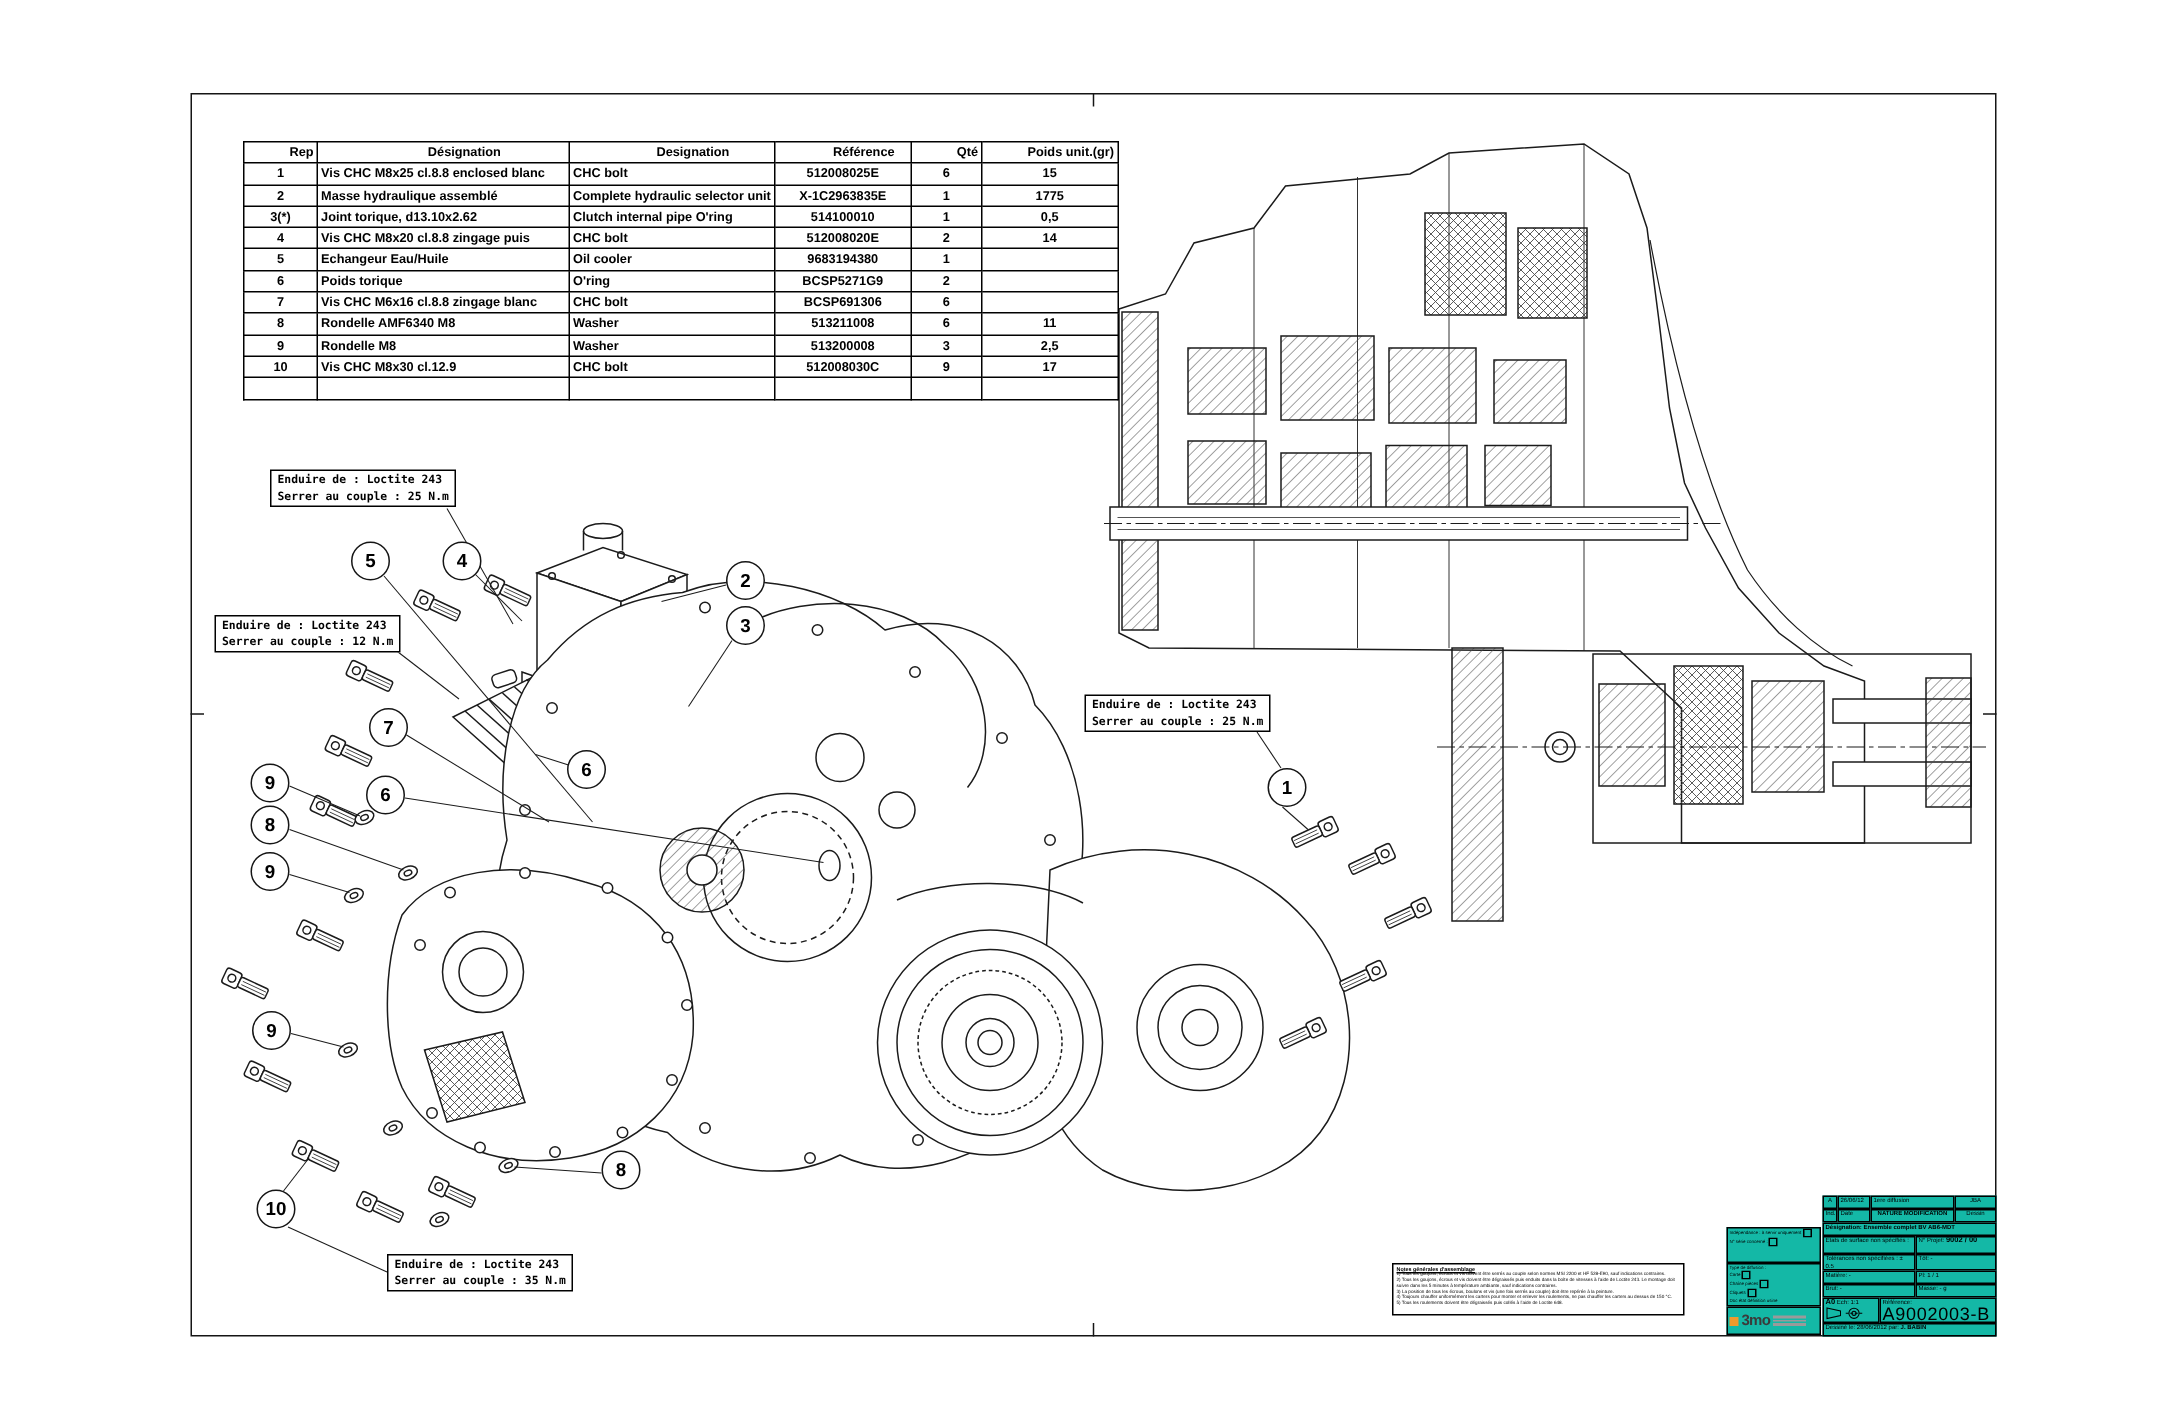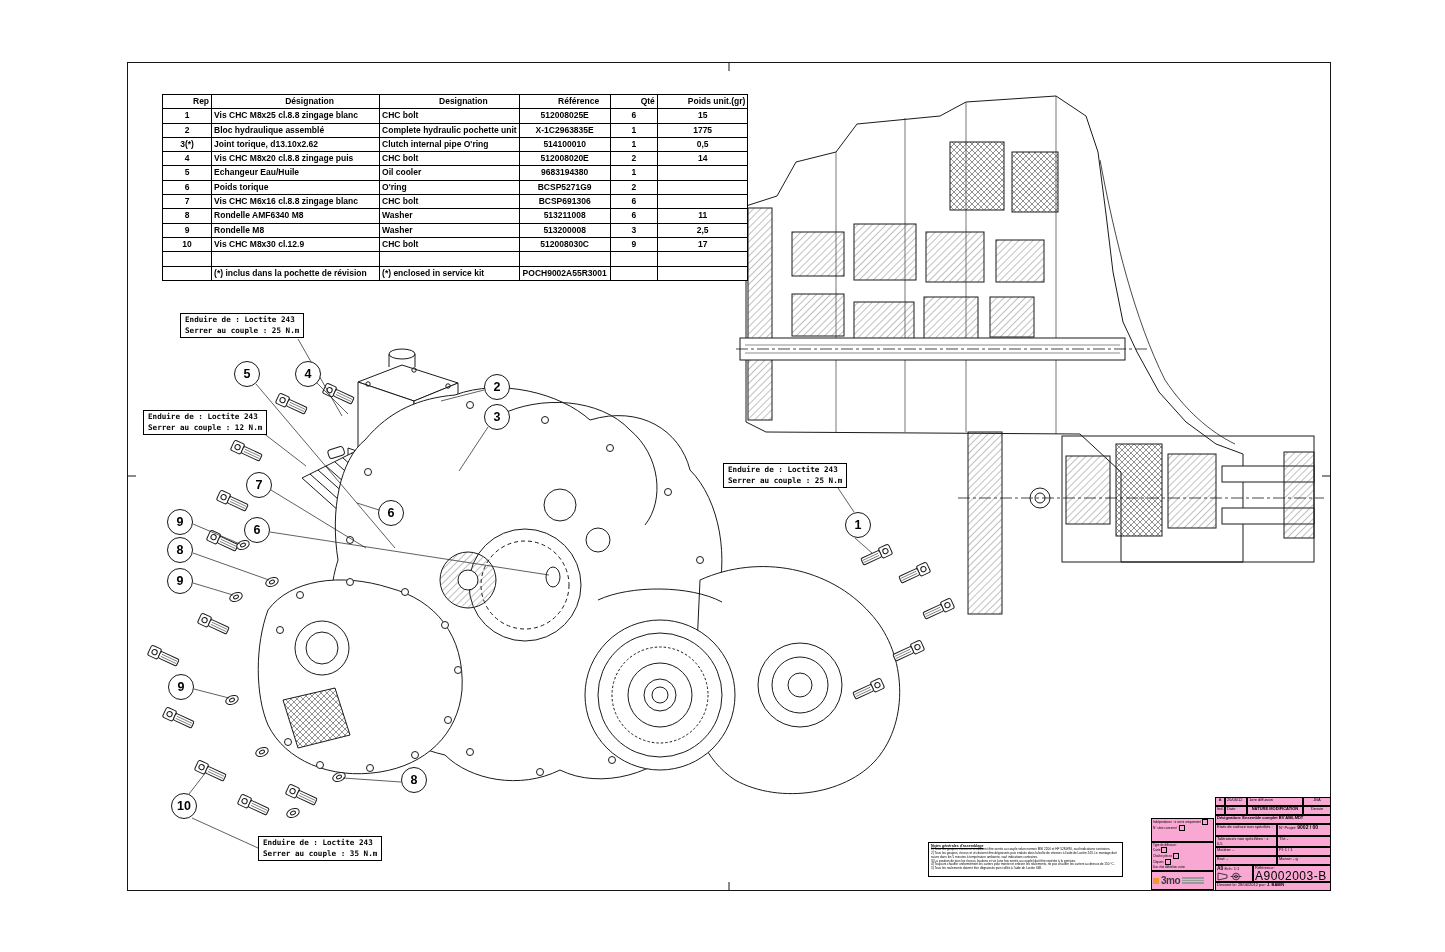--- a/index.html
+++ b/index.html
@@ -28,21 +28,21 @@
     font-size:12.5px;font-weight:700;box-sizing:border-box;}
 
   
   #asm-notes{position:absolute;left:928px;top:842px;width:195px;height:35px;border:1px solid #000;
     background:#fff;box-sizing:border-box;padding:1px 2px;overflow:hidden;}
   #asm-notes .nt{font-size:3.6px;font-weight:700;text-decoration:underline;line-height:4.4px;}
   #asm-notes .nl{font-size:3.1px;line-height:3.7px;}
 
   
   #tblock{position:absolute;left:1150px;top:795px;width:181px;height:94px;font-size:4px;line-height:4.6px;}
-  #tblock .cell{border:0.8px solid #000;box-sizing:border-box;background:#f9a8d4;overflow:hidden;padding:0 1px;}
+  #tblock .cell{border:0.8px solid #000;box-sizing:border-box;background:#14b8a6;overflow:hidden;padding:0 1px;}
   #tb-right{position:absolute;left:65px;top:2px;width:116px;}
   .tbrow{display:flex;}
   .tb-ref-num{font-size:12px;font-weight:400;letter-spacing:0.5px;line-height:10px;}
   .tb-big{font-size:5px;font-weight:700;}
   #tb-left{position:absolute;left:1px;top:23px;width:63px;}
   .chk{display:inline-block;width:4px;height:4px;border:0.7px solid #000;vertical-align:middle;}
   .tinyline{font-size:3px;line-height:4.2px;white-space:nowrap;overflow:hidden;}
   #logo-box{display:flex;align-items:center;gap:2px;height:17px;}
   #logo-orange{width:6px;height:6px;background:#f09a2c;}
   #logo-text{font-size:10px;font-weight:700;color:#3a3a3a;letter-spacing:-0.5px;line-height:10px;}
@@ -295,30 +295,30 @@
           <th>Désignation</th>
           <th>Designation</th>
           <th>Référence</th>
           <th>Qté</th>
           <th>Poids unit.(gr)</th>
         </tr>
       </thead>
     <tbody>
         <tr>
           <td class="col0">1</td>
-          <td class="col1">Vis CHC M8x25 cl.8.8 zingage blanc</td>
+          <td class="col1">Vis CHC M8x25 cl.8.8 enclosed blanc</td>
           <td class="col2">CHC bolt</td>
           <td class="col3">512008025E</td>
           <td class="col4">6</td>
           <td class="col5">15</td>
         </tr>
         <tr>
           <td class="col0">2</td>
-          <td class="col1">Bloc hydraulique assemblé</td>
-          <td class="col2">Complete hydraulic pochette unit</td>
+          <td class="col1">Masse hydraulique assemblé</td>
+          <td class="col2">Complete hydraulic selector unit</td>
           <td class="col3">X-1C2963835E</td>
           <td class="col4">1</td>
           <td class="col5">1775</td>
         </tr>
         <tr>
           <td class="col0">3(*)</td>
           <td class="col1">Joint torique, d13.10x2.62</td>
           <td class="col2">Clutch internal pipe O'ring</td>
           <td class="col3">514100010</td>
           <td class="col4">1</td>
@@ -378,28 +378,20 @@
           <td class="col2">CHC bolt</td>
           <td class="col3">512008030C</td>
           <td class="col4">9</td>
           <td class="col5">17</td>
         </tr>
         <tr>
           <td class="col0"></td>
           <td class="col1"></td>
           <td class="col2"></td>
           <td class="col3"></td>
-          <td class="col4"></td>
-          <td class="col5"></td>
-        </tr>
-        <tr>
-          <td class="col0"></td>
-          <td class="col1">(*) inclus dans la pochette de révision</td>
-          <td class="col2">(*) enclosed in service kit</td>
-          <td class="col3">POCH9002A55R3001</td>
           <td class="col4"></td>
           <td class="col5"></td>
         </tr>
       </tbody>
   </table>
 
   <div class="note-box" style="left:180px;top:313px;">Enduire de : Loctite 243
 Serrer au couple : 25 N.m</div>
   <div class="note-box" style="left:143px;top:410px;">Enduire de : Loctite 243
 Serrer au couple : 12 N.m</div>

